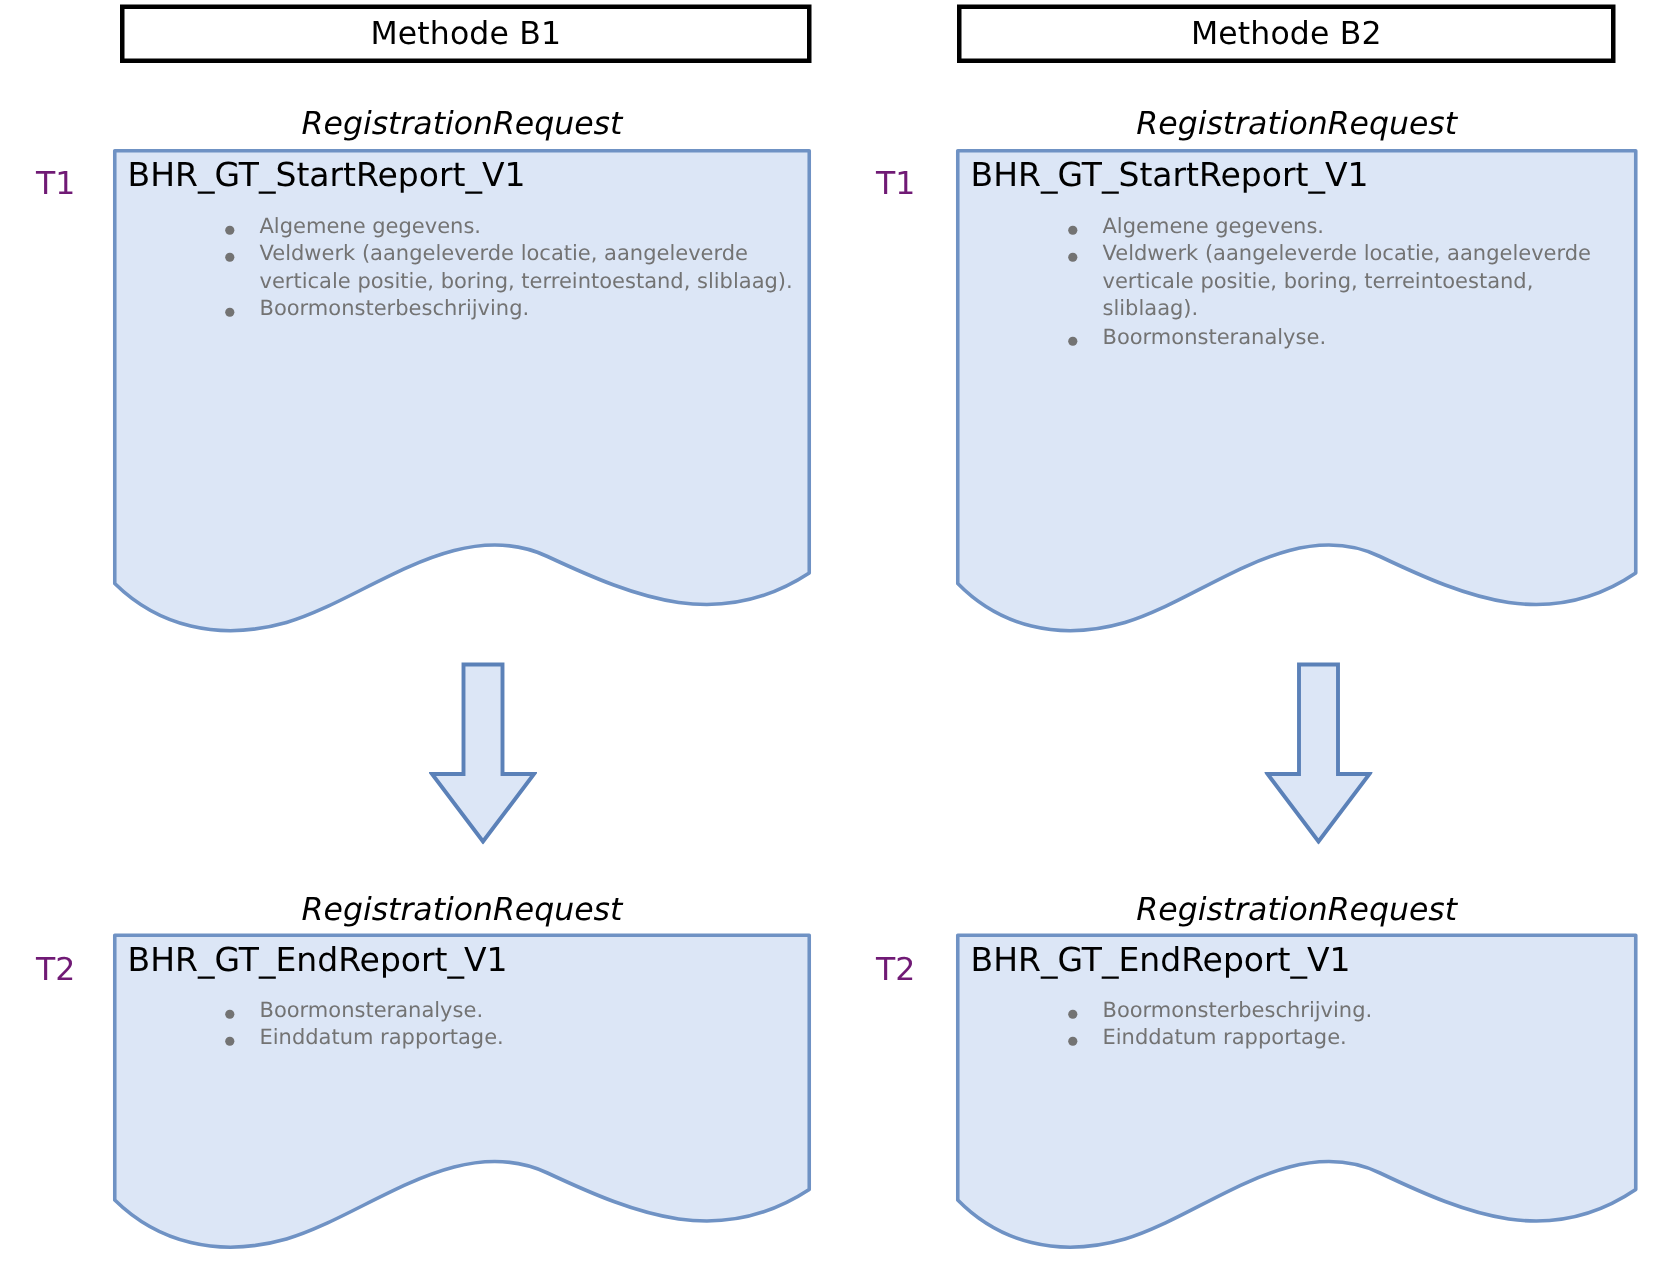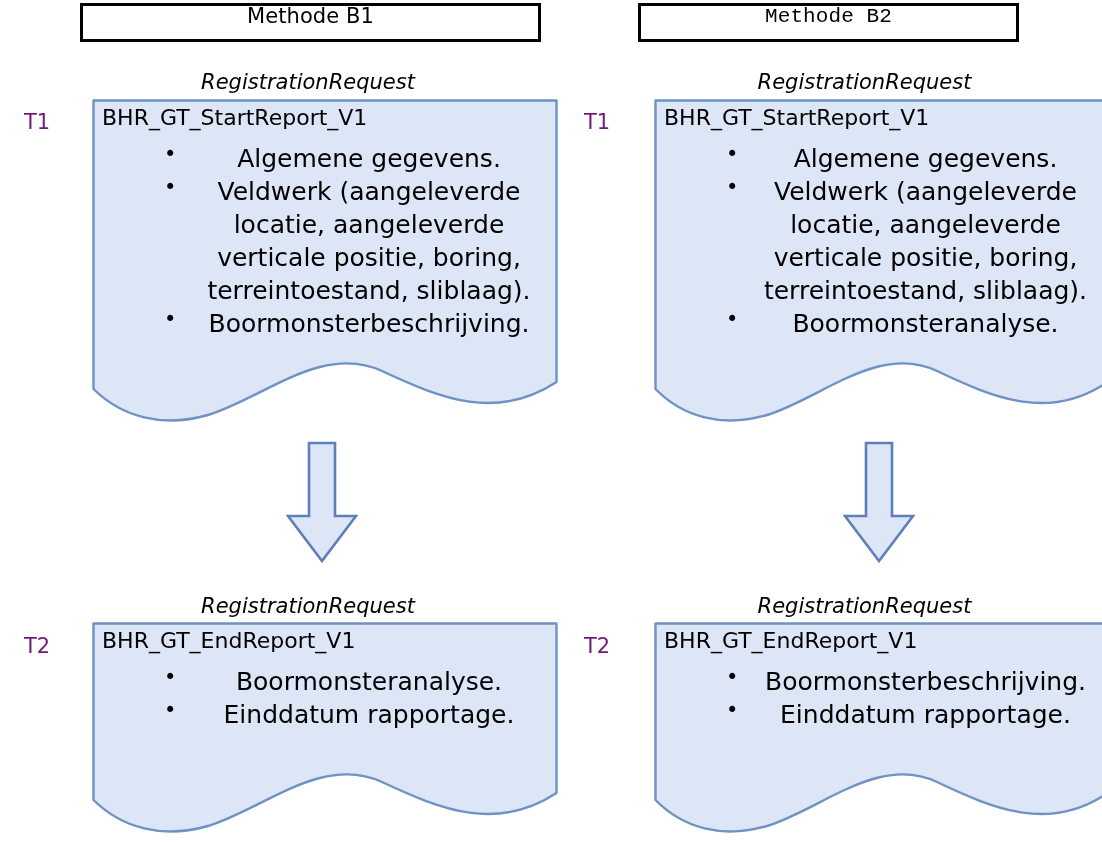--- a/index.html
+++ b/index.html
@@ -24,28 +24,28 @@
     height: 842px;
   }
 
   
   .method-header {
     position: absolute;
     box-sizing: border-box;
     border: 3px solid #000000;
     background: #ffffff;
     display: flex;
-    align-items: flex-start;
+    align-items: center;
     justify-content: center;
     font-size: 21px;
     line-height: 1;
     letter-spacing: 0.1px;
   }
   .method-header.left  { left: 80px;  top: 3px; width: 461px; height: 39px; }
-  .method-header.right { left: 638px; top: 3px; width: 381px; height: 39px; font-family: Liberation Mono, monospace; }
+  .method-header.right { left: 638px; top: 3px; width: 439px; height: 39px; }
 
   
   .stage-label {
     position: absolute;
     font-size: 21px;
     line-height: 1;
     color: #701a75;
     white-space: nowrap;
   }
 
@@ -55,21 +55,20 @@
     font-size: 21px;
     line-height: 1;
     text-align: center;
     white-space: nowrap;
     font-style: italic;
   }
 
   
   .doc-shape {
     position: absolute;
-    margin-left: 17px;
   }
   .doc-shape svg {
     display: block;
     width: 100%;
     height: 100%;
   }
   .doc-body {
     position: absolute;
     left: 0;
     top: 0;
@@ -85,26 +84,25 @@
     margin: 0 0 10px 0;
     white-space: nowrap;
   }
   .doc-list {
     margin: 0;
     padding: 0 0 0 58px;
     list-style: none;
   }
   .doc-list li {
     position: relative;
-    font-size: 25px;
+    font-size: 14px;
     line-height: 1.32;
-    color: #000000;
+    color: #737373;
     margin: 0 0 0 0;
     padding-left: 30px;
-    text-align: center;
   }
   .doc-list li::before {
     content: "\2022";
     position: absolute;
     left: 4px;
     top: -1px;
     font-size: 21px;
     line-height: 1.32;
   }
 

